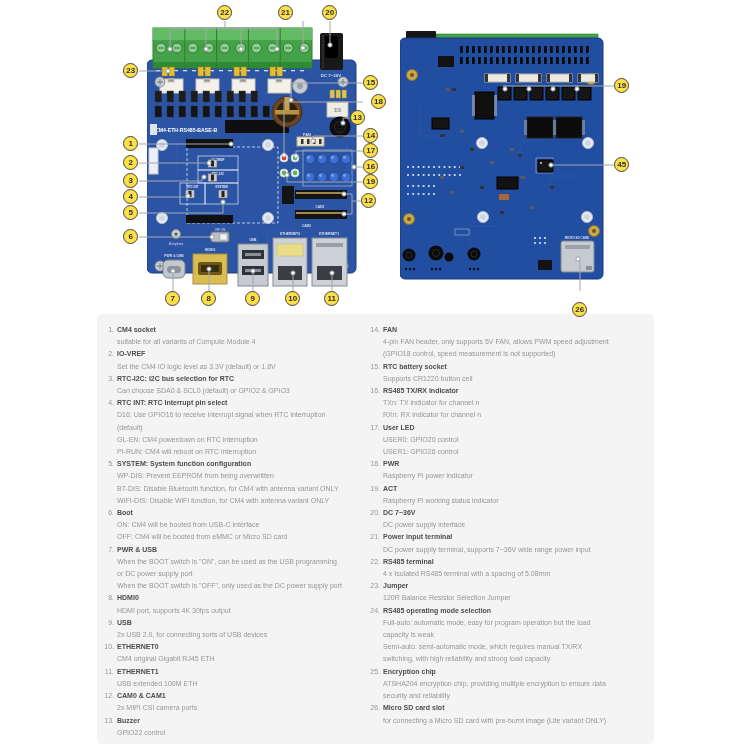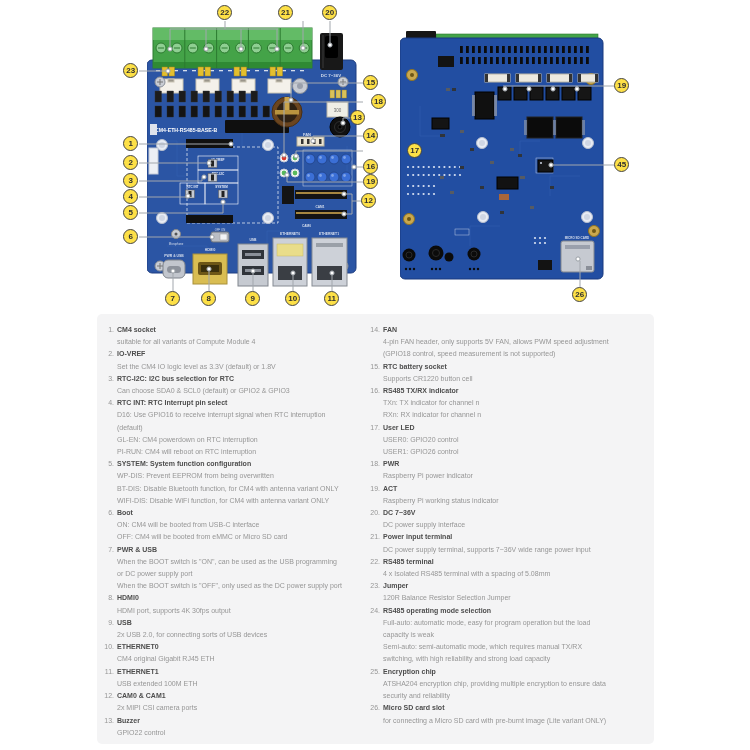--- a/index.html
+++ b/index.html
@@ -631,30 +631,30 @@
       <div class="callout" style="left: 165.2px; top: 291.2px;">7</div>
       <div class="callout" style="left: 201.2px; top: 291.2px;">8</div>
       <div class="callout" style="left: 245.2px; top: 291.2px;">9</div>
       <div class="callout" style="left: 285.2px; top: 291.2px;">10</div>
       <div class="callout" style="left: 324.2px; top: 291.2px;">11</div>
       <div class="callout" style="left: 361px; top: 193.2px;">12</div>
       <div class="callout" style="left: 350px; top: 110.2px;">13</div>
       <div class="callout" style="left: 363.2px; top: 128.2px;">14</div>
       <div class="callout" style="left: 363.2px; top: 75.2px;">15</div>
       <div class="callout" style="left: 363.2px; top: 159.2px;">16</div>
-      <div class="callout" style="left: 363.2px; top: 143.2px; margin-left: 44px;">17</div>
+      <div class="callout" style="left: 363.2px; top: 143.2px;">17</div>
       <div class="callout" style="left: 371px; top: 94.2px;">18</div>
       <div class="callout" style="left: 363.2px; top: 174.2px;">19</div>
       <div class="callout" style="left: 322.2px; top: 5.2px;">20</div>
       <div class="callout" style="left: 278px; top: 5.2px;">21</div>
       <div class="callout" style="left: 217.2px; top: 5.2px;">22</div>
       <div class="callout" style="left: 123.2px; top: 63.2px;">23</div>
       <div class="callout" style="left: 614.2px; top: 78.2px;">19</div>
       <div class="callout" style="left: 614.2px; top: 157.2px;">45</div>
-      <div class="callout" style="left: 572.2px; top: 287px;">26</div>
+      <div class="callout" style="left: 572.2px; top: 302px;">26</div>
     </div>
 
   <div id="legend-panel">
     <div id="lg-col-left" class="lg-col">
         <div class="lg-item">
           <div class="lg-line"><span class="lg-num">1.</span><span class="lg-title">CM4 socket</span></div>
           <div class="lg-line lg-desc">suitable for all variants of Compute Module 4</div>
         </div>
         <div class="lg-item">
           <div class="lg-line"><span class="lg-num">2.</span><span class="lg-title">IO-VREF</span></div>

